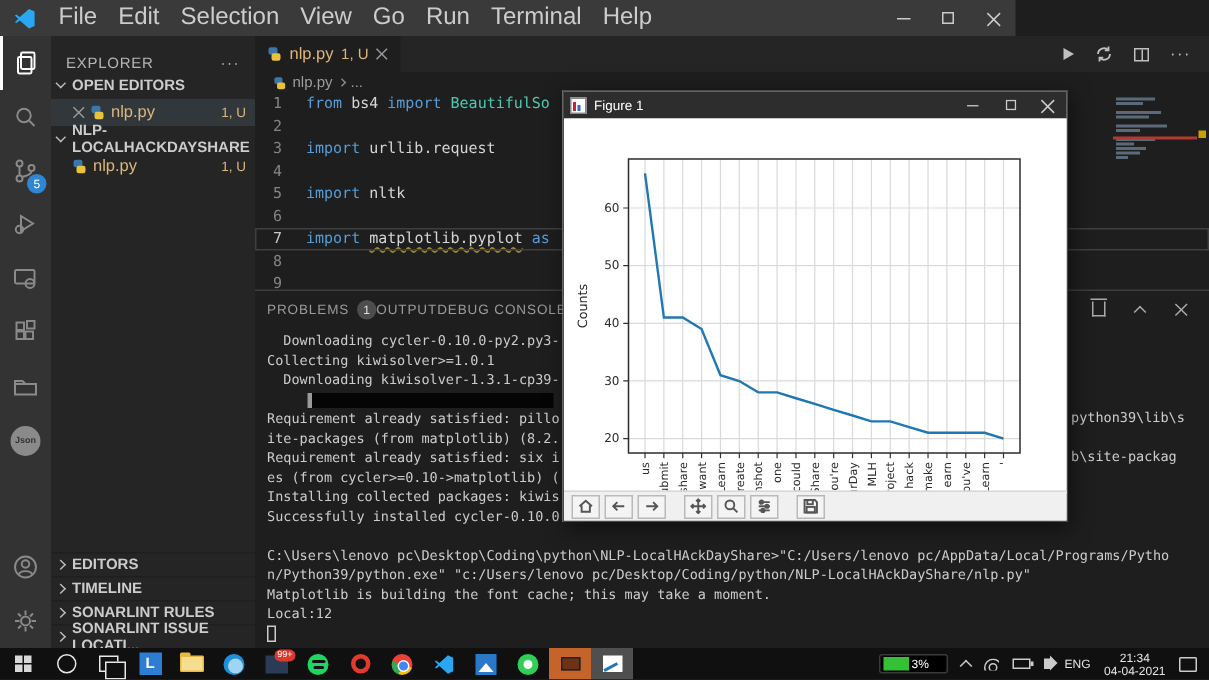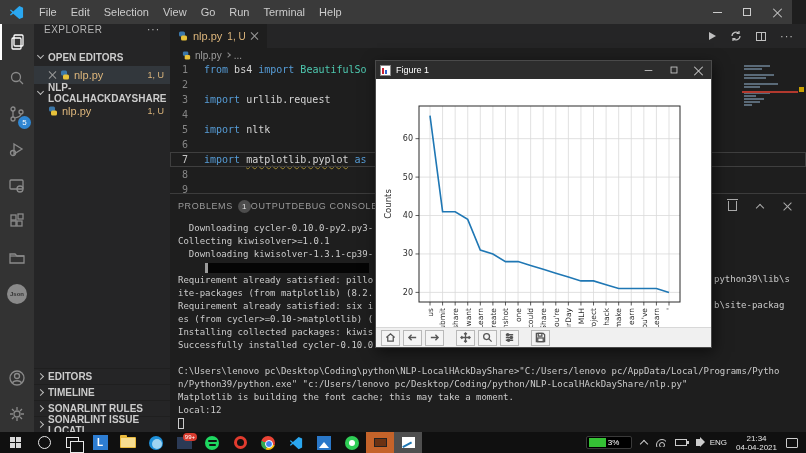--- a/index.html
+++ b/index.html
@@ -1,22 +1,22 @@
 <!DOCTYPE html>
 <html><head>
 <meta charset="utf-8">
 <style>
   * { margin:0; padding:0; box-sizing:border-box; }
   html,body { width:806px; height:453px; overflow:hidden; background:#1e1e1e;
     font-family:"Liberation Sans",sans-serif; }
   body { position:relative; }
 
   
-  .titlebar { position:absolute; left:0; top:0; width:792px; height:24px;
-    background:#3a3a3a; display:flex; align-items:center; color:#cccccc; font-size:11px; z-index:5; }
+  .titlebar { position:absolute; left:0; top:0; width:677px; height:24px;
+    background:#3a3a3a; display:flex; align-items:center; color:#cccccc; font-size:16px; z-index:5; }
   .vsc-logo { width:15px; height:15px; margin:0 8px 0 9px; flex:0 0 auto; }
   .menu-item { padding:0 7px; height:24px; line-height:24px; }
   .tb-title { position:absolute; left:378px; top:0; height:24px; line-height:24px; color:#c5c5c5; }
   .tb-controls { margin-left:auto; display:flex; height:24px; }
   .tb-btn { width:30px; height:24px; display:flex; align-items:center; justify-content:center; }
   .min-glyph { width:9px; height:1px; background:#cccccc; }
   .max-glyph { width:8px; height:8px; border:1px solid #cccccc; }
   .x-glyph { position:relative; width:9px; height:9px; }
   .x-glyph::before,.x-glyph::after { content:""; position:absolute; left:4px; top:-1px;
     width:1px; height:12px; background:#cccccc; }
@@ -31,21 +31,21 @@
   .act-item.active svg { stroke:#ffffff; }
   .act-badge { position:absolute; right:3px; bottom:3px; min-width:13px; height:13px; border-radius:7px;
     background:#2f86d2; color:#fff; font-size:8px; line-height:13px; text-align:center; }
   .json-circle { width:20px; height:20px; border-radius:50%; background:#8a8a8a; color:#333;
     font-size:6px; font-weight:bold; display:flex; align-items:center; justify-content:center; }
   .spacer { margin-top:auto; }
 
   
   .sidebar { position:absolute; left:34px; top:24px; width:136px; height:408px;
     background:#252526; color:#bbbbbb; font-size:11px; z-index:4; }
-  .side-header { height:24px; display:flex; align-items:flex-start; padding:0 10px; color:#b5b5b5; font-size:10px; letter-spacing:0.5px; }
+  .side-header { height:24px; display:flex; align-items:flex-end; padding:0 10px; color:#b5b5b5; font-size:10px; letter-spacing:0.5px; }
   .side-more { margin-left:auto; letter-spacing:1px; color:#c0c0c0; }
   .side-sect { height:18px; display:flex; align-items:center; gap:5px; padding:0 4px; font-weight:bold; color:#cccccc; font-size:10px; }
   .side-row { height:18px; display:flex; align-items:center; gap:4px; padding:0 6px 0 14px; }
   .side-row.sel { background:#32373c; }
   .fname { color:#ddb67c; }
   .fbadge { margin-left:auto; color:#ddb67c; font-size:9px; }
   .chev { width:5px; height:5px; border-right:1px solid #bbb; border-bottom:1px solid #bbb; flex:0 0 auto; }
   .chev.down { transform:rotate(45deg); margin-top:-3px; }
   .chev.right { transform:rotate(-45deg); }
   .xclose { position:relative; width:8px; height:8px; flex:0 0 auto; }

